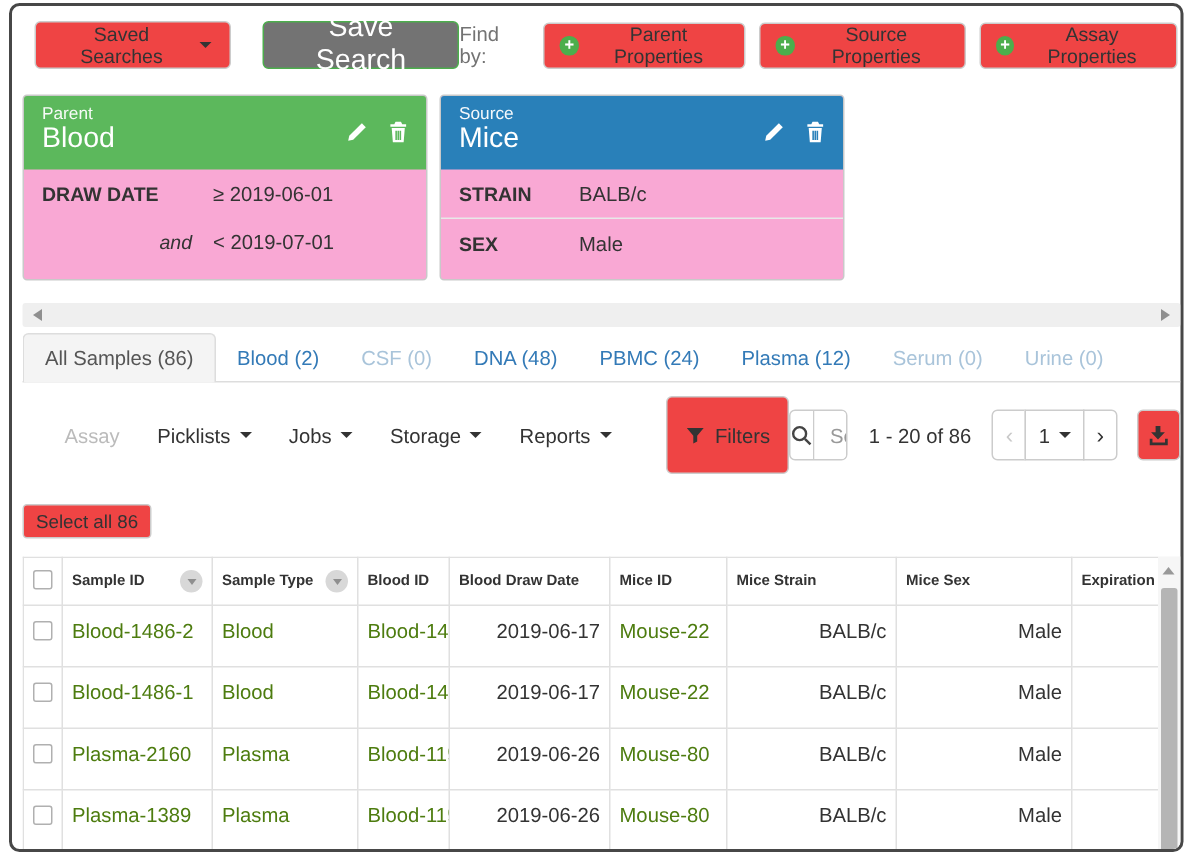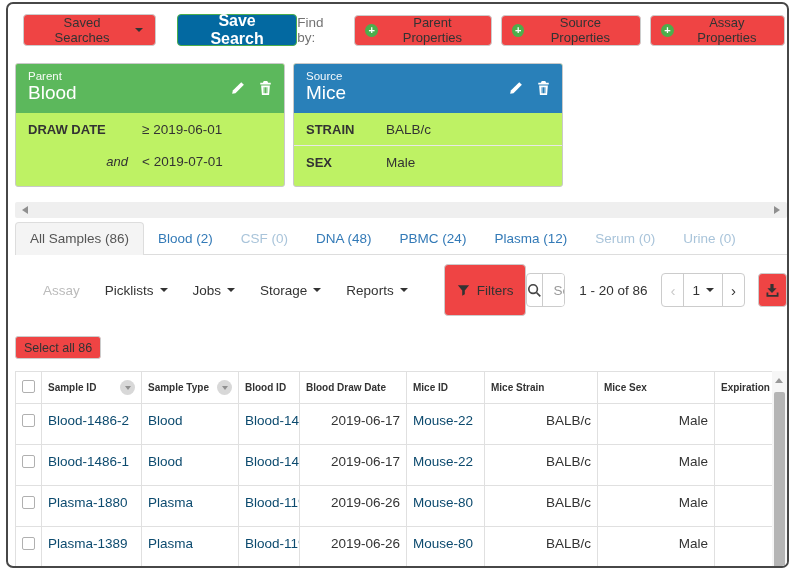--- a/index.html
+++ b/index.html
@@ -8,34 +8,34 @@
   .frame{position:absolute;left:6px;top:2px;width:779px;height:562px;
          border:2px solid #474747;border-radius:7px;overflow:hidden;background:#fff;}
   .content{position:absolute;left:7px;top:10px;width:772px;}
 
   
   .topbar{display:flex;align-items:center;}
   .btn{display:inline-flex;align-items:center;justify-content:center;background:#ef4444;
        border:1px solid #ccc;border-radius:4px;font-size:13px;color:#333;cursor:pointer;
        box-sizing:border-box;}
   .btn-saved{height:32px;padding:0 12px;gap:7px;margin-left:8px;}
-  .btn-save{height:32px;padding:0 13px;margin-left:21px;background:#0369a1;
-            border-color:#4cae4c;color:#fff;font-weight:bold;font-size:16px;}
+  .btn-save{height:32px;padding:0 13px;margin-left:21px;background:#737373;
+            border-color:#4cae4c;color:#fff;font-weight:normal;font-size:19px;}
   .findby{margin-left:auto;display:flex;align-items:center;gap:9px;margin-right:2px;}
   .findby-label{font-size:13.5px;color:#737373;margin-right:2px;}
   .btn-prop{height:31px;padding:0 10px;gap:6px;}
   .plus{width:13px;height:13px;border-radius:50%;background:#4cae4c;color:#fff;
         font-size:11px;font-weight:bold;line-height:13px;text-align:center;display:inline-block;}
   .caret{display:inline-block;width:0;height:0;border-top:4px solid #333;
          border-left:4px solid transparent;border-right:4px solid transparent;}
 
   
   .cards{display:flex;gap:8px;margin-top:17px;}
   .card{width:270px;height:124px;border:1px solid #c9c9c9;border-radius:3px;
-        box-sizing:border-box;background:#bef264;overflow:hidden;}
+        box-sizing:border-box;background:#f9a8d4;overflow:hidden;}
   .card-head{height:49px;box-sizing:border-box;padding:6px 12px 0;color:#fff;position:relative;}
   .card-head.green{background:#5cb85c;}
   .card-head.blue{background:#2980b9;}
   .card-type{font-size:11.5px;opacity:.95;}
   .card-name{font-size:19px;line-height:1.15;}
   .card-icons{position:absolute;right:12px;top:17px;display:flex;gap:14px;align-items:center;}
   .card-icons svg{display:block;cursor:pointer;}
   .crow{display:flex;align-items:baseline;padding:9px 12px 8px;font-size:13px;}
   .crow.divided{border-top:1px solid #e8e8e8;margin:0 0;}
   .clab{font-weight:bold;color:#333;}
@@ -86,21 +86,21 @@
   
   .table-area{margin-top:12px;display:flex;align-items:stretch;}
   .twrap{width:757px;overflow:hidden;}
   table{width:800px;table-layout:fixed;border-collapse:collapse;background:#fff;}
   table,th,td{border:1px solid #e0e0e0;}
   table{border-color:#c9c9c9;}
   th{height:32px;font-size:10px;font-weight:bold;color:#333;text-align:left;
      padding:0 6px;background:#fff;box-sizing:border-box;white-space:nowrap;overflow:hidden;}
   td{height:41px;vertical-align:top;padding:9px 6px 0;font-size:13.5px;color:#333;
      box-sizing:border-box;white-space:nowrap;overflow:hidden;}
-  .lnk{color:#0c4a6e;cursor:pointer;}
+  .lnk{color:#4d7c0f;cursor:pointer;}
   .num{text-align:right;}
   .cbc{text-align:center;padding:0;}
   td.cbc{padding-top:10px;}
   .cb{display:inline-block;width:13px;height:13px;border:1px solid #b0b0b0;border-radius:2px;
       background:#fff;box-sizing:border-box;cursor:pointer;}
   .thflex{display:flex;align-items:center;justify-content:space-between;}
   .sortc{width:15px;height:15px;border-radius:50%;background:#d8d8d8;flex:0 0 auto;
          display:flex;align-items:center;justify-content:center;cursor:pointer;}
   .sortc .chev{display:inline-block;width:0;height:0;border-top:4px solid #8f8f8f;
                border-left:3.5px solid transparent;border-right:3.5px solid transparent;margin-top:1px;}
@@ -323,21 +323,21 @@
             <td><span class="lnk">Blood</span></td>
             <td><span class="lnk">Blood-1486</span></td>
             <td class="num">2019-06-17</td>
             <td><span class="lnk">Mouse-22</span></td>
             <td class="num">BALB/c</td>
             <td class="num">Male</td>
             <td></td>
           </tr>
           <tr>
             <td class="cbc"><span class="cb"></span></td>
-            <td><span class="lnk">Plasma-1880</span></td>
+            <td><span class="lnk">Plasma-2160</span></td>
             <td><span class="lnk">Plasma</span></td>
             <td><span class="lnk">Blood-1195</span></td>
             <td class="num">2019-06-26</td>
             <td><span class="lnk">Mouse-80</span></td>
             <td class="num">BALB/c</td>
             <td class="num">Male</td>
             <td></td>
           </tr>
           <tr>
             <td class="cbc"><span class="cb"></span></td>

